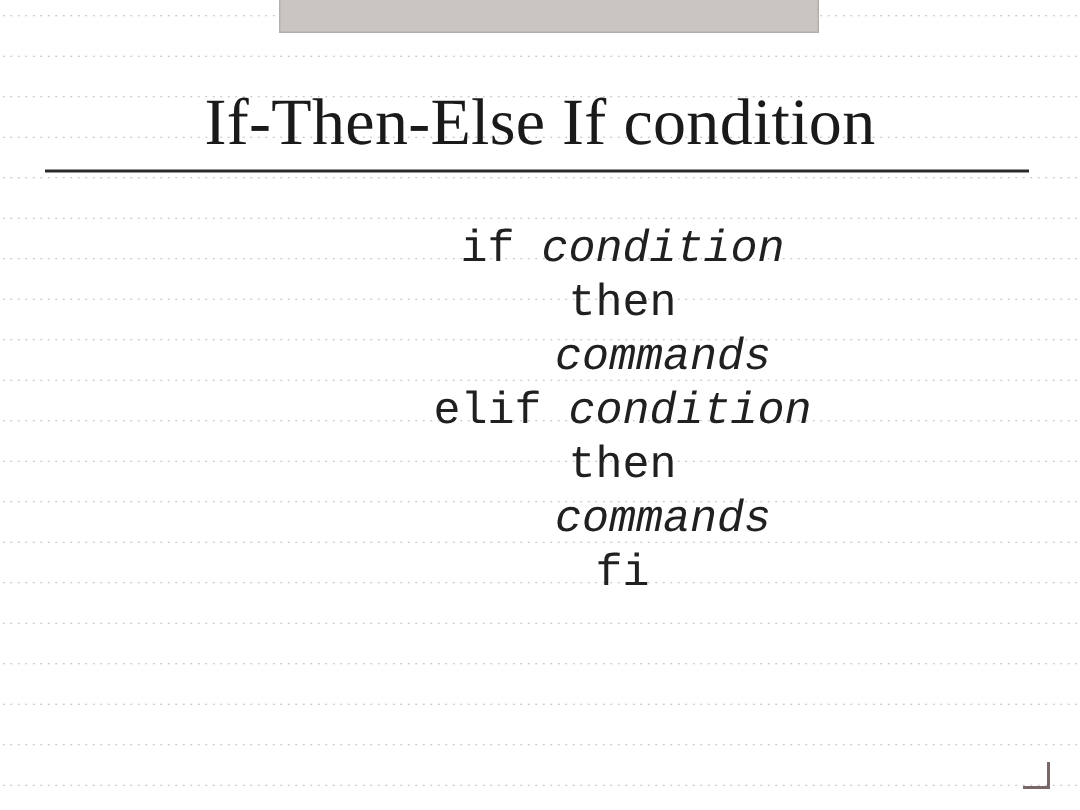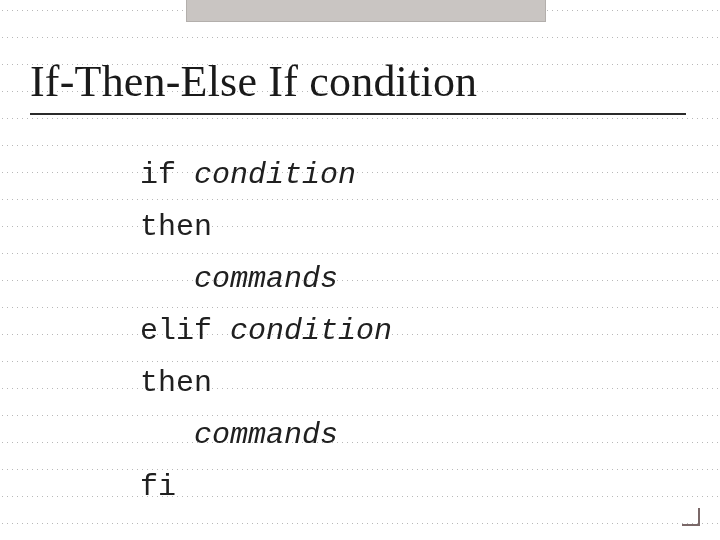--- a/index.html
+++ b/index.html
@@ -1,15 +1,15 @@
 <!DOCTYPE html>
 <html><head>
 <meta charset="utf-8">
 <style>
-  * { margin: 0; padding: 0; box-sizing: border-box; }
+  * { margin: 0; padding: 0; box-sizing: border-box; text-align: center; }
   html, body { width: 720px; height: 540px; overflow: hidden; }
   body {
     background: #ffffff;
     position: relative;
     font-family: Georgia, 'Times New Roman', serif;
   }
   .dotted-lines {
     position: absolute;
     inset: 0;
     pointer-events: none;
@@ -49,21 +49,21 @@
   .title-rule {
     height: 2px;
     background: #2b2b2b;
     width: 656px;
     margin-bottom: 34px;
   }
   .codeblock {
     margin-left: 110px;
     font-family: 'Courier New', Courier, monospace;
     font-size: 30px;
-    line-height: 52px;
+    line-height: 36px;
     color: #202020;
     white-space: pre;
   }
   .kw { font-style: normal; }
   .it { font-style: italic; }
   .corner {
     position: absolute;
     right: 20px;
     bottom: 14px;
     width: 18px;

